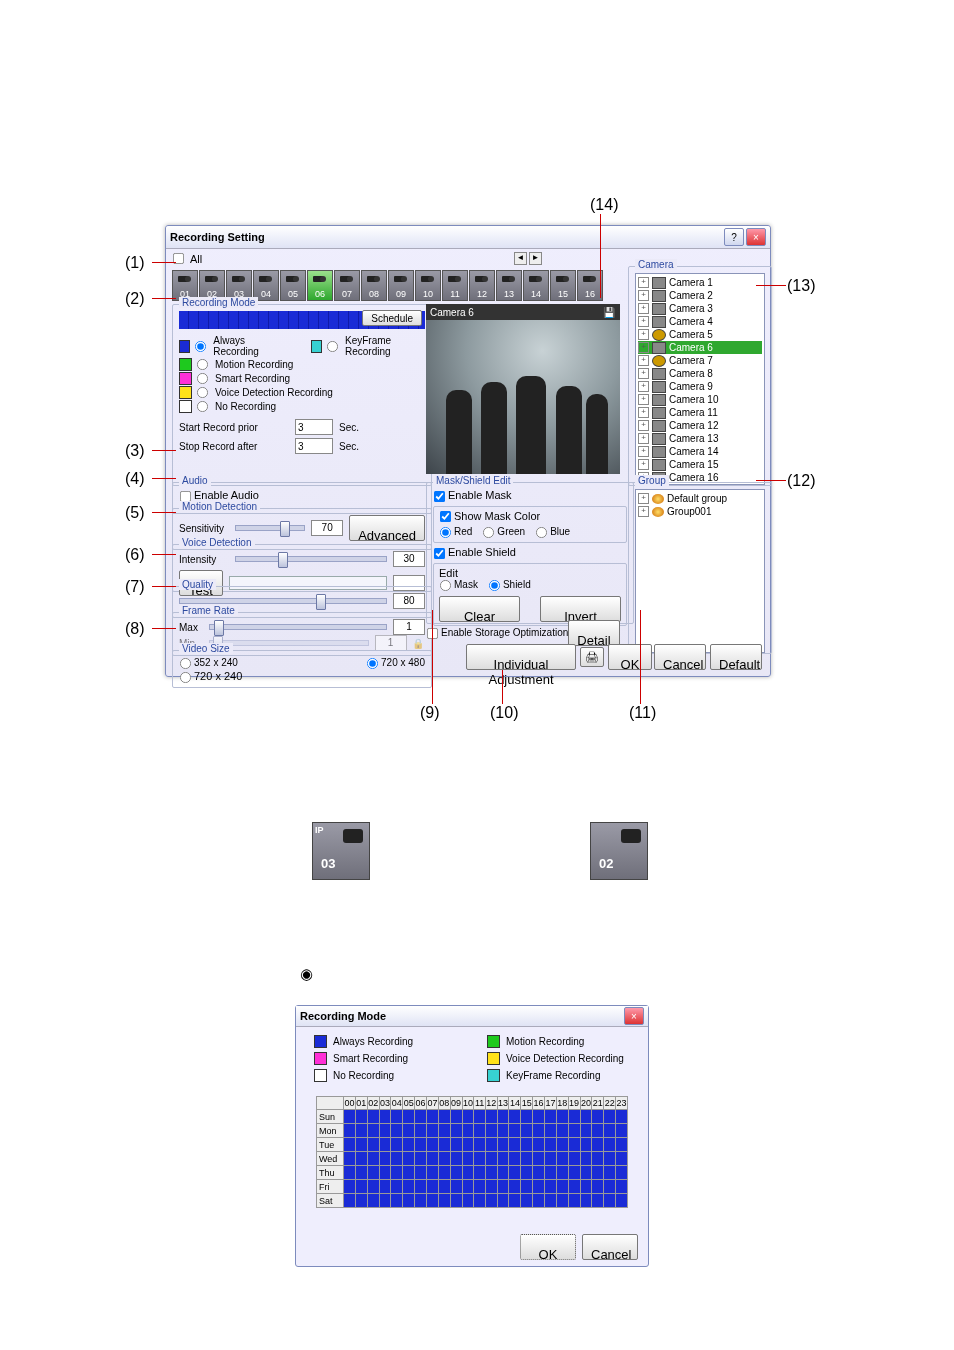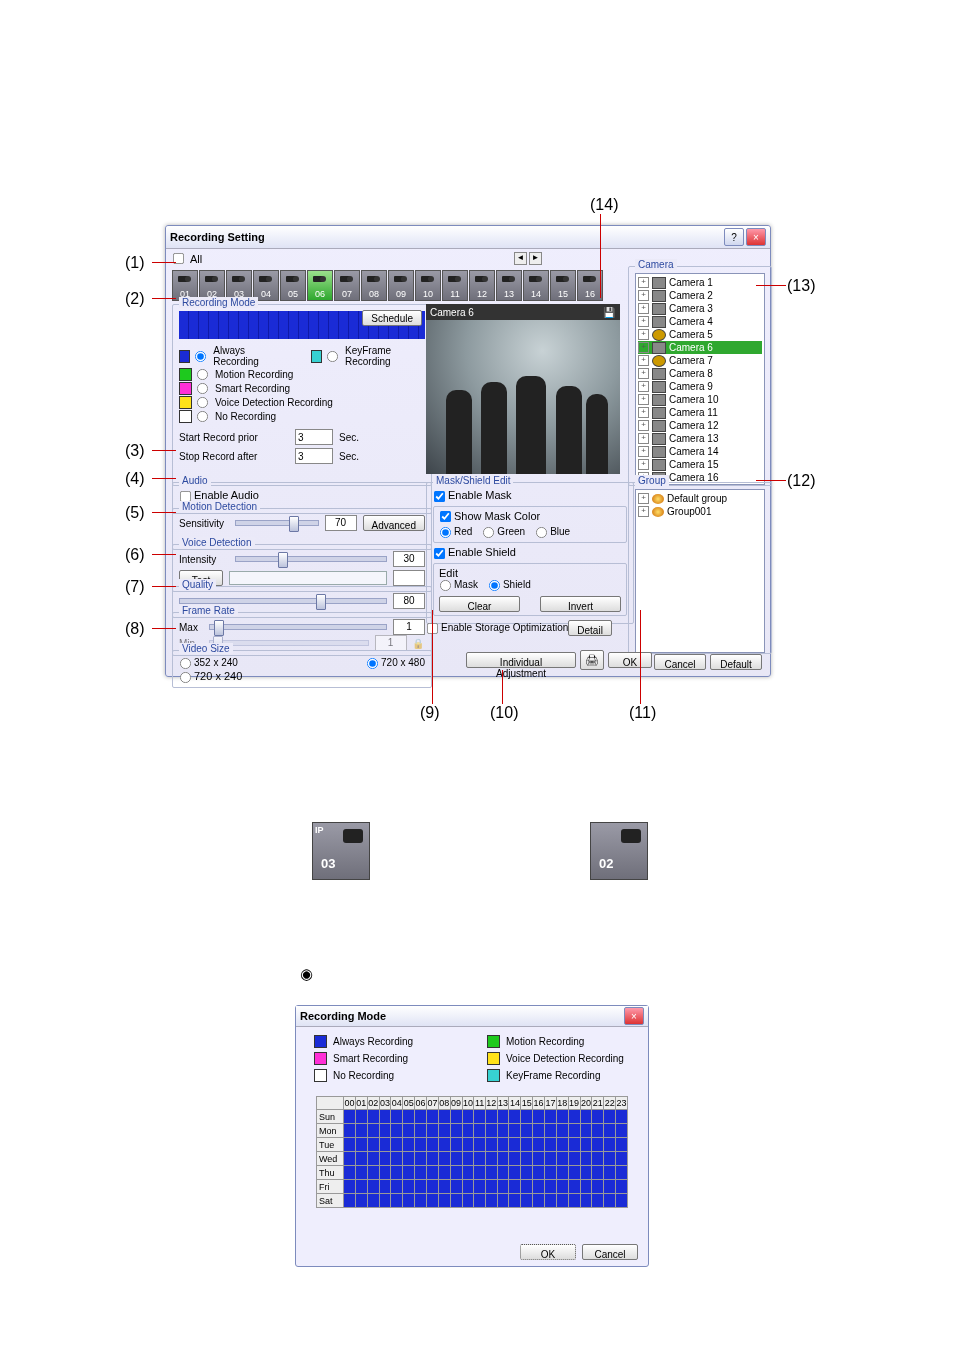--- a/index.html
+++ b/index.html
@@ -18,21 +18,21 @@
   .navarr .ab{width:11px;height:11px;border:1px solid #888;background:#eee;font-size:8px;line-height:9px;text-align:center}
   
   .camstrip{position:absolute;left:6px;top:22px;display:flex;gap:1px}
   .camtab{width:24px;height:28px;background:linear-gradient(#9a9aa6,#6f6f7a);border:1px solid #555;color:#fff;font-size:9px;display:flex;align-items:flex-end;justify-content:center;padding-bottom:1px;position:relative}
   .camtab.sel{background:linear-gradient(#9be08c,#2fa82f)}
   .camtab .camsvg{position:absolute;top:2px;left:3px}
   
   .gbox{position:absolute;border:1px solid #b7bed5;border-radius:2px;padding:6px 6px 4px;background:transparent}
   .gbox>.gl{position:absolute;top:-8px;left:6px;background:#ebeaf8;padding:0 3px;color:#2d4aa0;font-size:10px}
   #g-recmode{left:6px;top:56px;width:246px;height:170px}
-  .barsched{height:28px;background:repeating-linear-gradient(90deg,#1a2bd6 0 9px,#0f1aa8 9px 10px);margin-bottom:4px;position:relative}
+  .barsched{height:18px;background:repeating-linear-gradient(90deg,#1a2bd6 0 9px,#0f1aa8 9px 10px);margin-bottom:4px;position:relative}
   .schedbtn{position:absolute;right:3px;top:-1px;height:16px;padding:0 8px;font-size:10px;border:1px solid #777;background:linear-gradient(#fff,#ddd);border-radius:2px}
   .modelist{margin-top:6px}
   .moderow{display:flex;align-items:center;gap:4px;margin:1px 0;font-size:10px}
   .sw{width:11px;height:11px;border:1px solid #333}
   .prepost{margin-top:6px;font-size:10px}
   .prepost .pr{display:flex;align-items:center;gap:6px;margin:3px 0}
   .prepost input{width:32px;height:14px;font-size:10px;border:1px solid #888;background:#fff;padding:0 2px}
   
   .preview{position:absolute;left:260px;top:56px;width:194px;height:170px;display:flex;flex-direction:column}
   .pvhdr{height:16px;background:#333;color:#fff;font-size:10px;display:flex;align-items:center;justify-content:space-between;padding:0 4px}
@@ -42,21 +42,21 @@
   #g-audio{left:6px;top:234px;width:246px;height:20px}
   #g-motion{left:6px;top:260px;width:246px;height:30px}
   #g-voice{left:6px;top:296px;width:246px;height:36px}
   #g-quality{left:6px;top:338px;width:246px;height:20px}
   #g-frate{left:6px;top:364px;width:246px;height:32px}
   #g-vsize{left:6px;top:402px;width:246px;height:26px}
   .sliderrow{display:flex;align-items:center;gap:6px;font-size:10px}
   .slider{flex:1;height:4px;background:#cfd3e7;border:1px solid #9aa3c7;position:relative}
   .thumb{position:absolute;top:-5px;width:8px;height:14px;background:linear-gradient(#fff,#bcc3dc);border:1px solid #6c78a5;border-radius:1px}
   .valbox{width:30px;height:14px;border:1px solid #888;background:#fff;text-align:center;font-size:10px;line-height:14px}
-  .btns{height:16px;padding:4px 8px;font-size:10px;border:1px solid #777;background:linear-gradient(#fff,#ddd);border-radius:2px}
+  .btns{height:16px;padding:12px 8px;font-size:13px;border:1px solid #777;background:linear-gradient(#fff,#ddd);border-radius:2px}
   
   #g-mask{left:260px;top:234px;width:194px;height:130px}
   #g-mask .inner{border:1px solid #b7bed5;border-radius:2px;margin:3px 0;padding:3px 5px;position:relative}
   #g-mask .inner>.gl{top:-8px;background:#ebeaf8}
   .radiorow{display:flex;gap:10px;font-size:10px;align-items:center}
   
   .storrow{position:absolute;left:260px;top:372px;width:194px;display:flex;align-items:center;font-size:10px}
   
   #g-camerabox{left:462px;top:18px;width:130px;height:208px}
   #g-groupbox{left:462px;top:234px;width:130px;height:160px}

